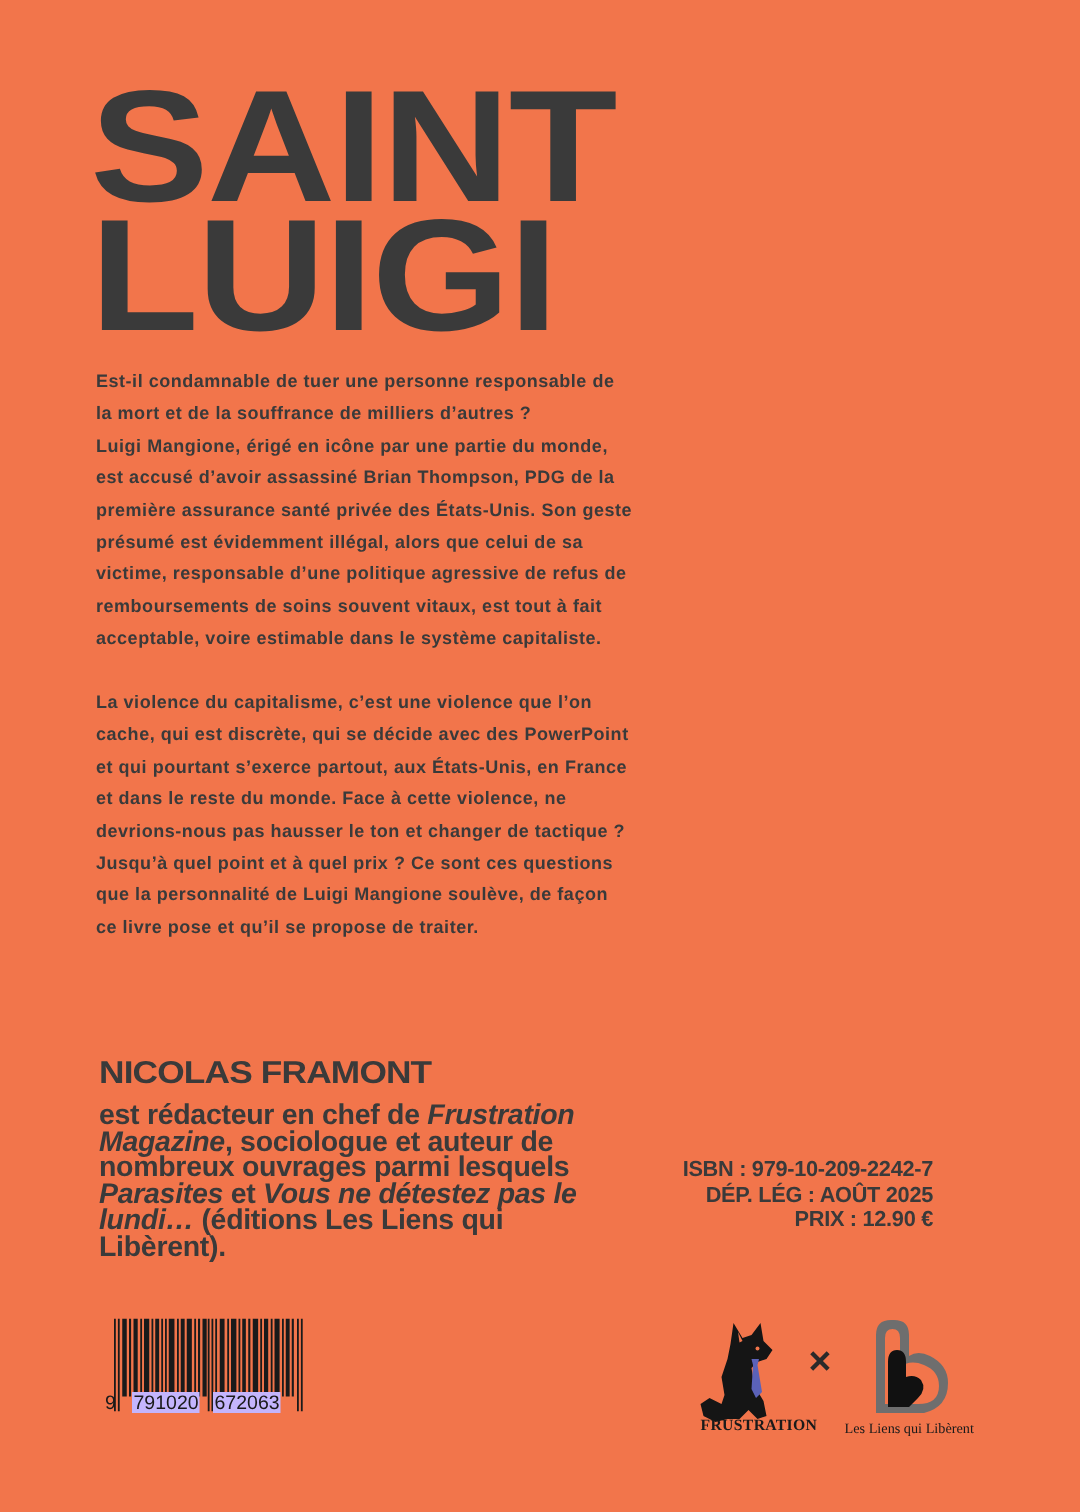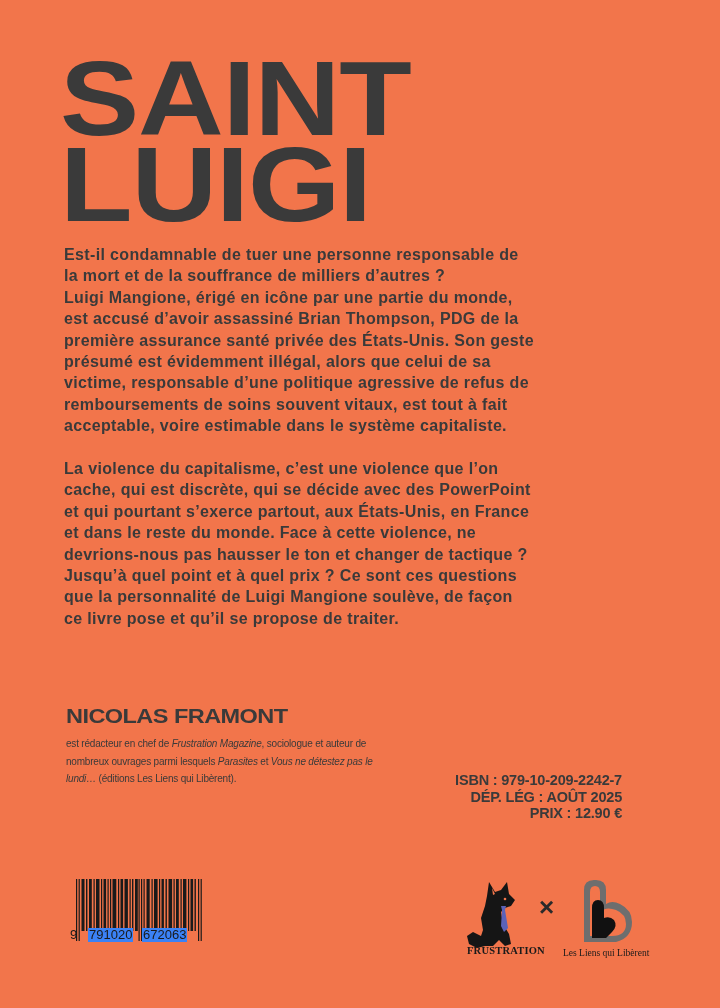--- a/index.html
+++ b/index.html
@@ -30,21 +30,21 @@
       transform-origin: left top;
     }
     .title span { display: block; }
 
     .blurb {
       position: absolute;
       left: 64px;
       top: 244px;
       width: 576px;
       font-weight: bold;
-      font-size: 16px;
+      font-size: 12px;
       line-height: 21.4px;
       text-align: justify;
       letter-spacing: 0.35px;
     }
     .blurb p {
       margin: 0 0 21.4px 0;
     }
     .blurb p .line { display: block; }
 
     .author-name {
@@ -56,22 +56,22 @@
       font-size: 21px;
       letter-spacing: -0.5px;
       transform: scaleX(1.12);
       transform-origin: left top;
     }
     .author-bio {
       position: absolute;
       left: 66px;
       top: 735px;
       width: 330px;
-      font-weight: normal;
-      font-size: 10px;
+      font-weight: bold;
+      font-size: 19px;
       line-height: 17.5px;
       letter-spacing: -0.2px;
     }
     .author-bio em { font-style: italic; }
 
     .book-info {
       position: absolute;
       right: 98px;
       top: 772px;
       text-align: right;
@@ -95,21 +95,21 @@
       top: 0;
       width: 128px;
       height: 62px;
     }
     .barcode-digits {
       position: absolute;
       top: 49px;
       font-size: 13px;
       font-family: "Liberation Sans", sans-serif;
       color: #1a1a1a;
-      background: #3b82f6;
+      background: #c4b5fd;
       padding: 0 1px;
       line-height: 14px;
     }
     .bd-lead { left: -7px; background: transparent; }
     .bd-1 { left: 12px; }
     .bd-2 { left: 66px; }
 
     .logos {
       position: absolute;
       left: 465px;

